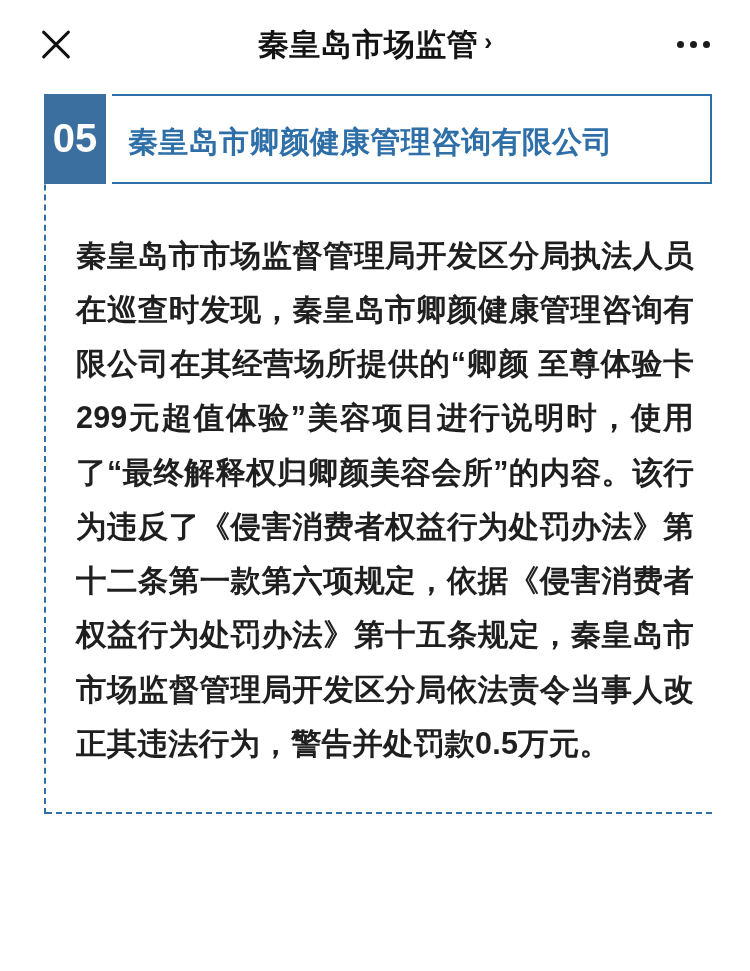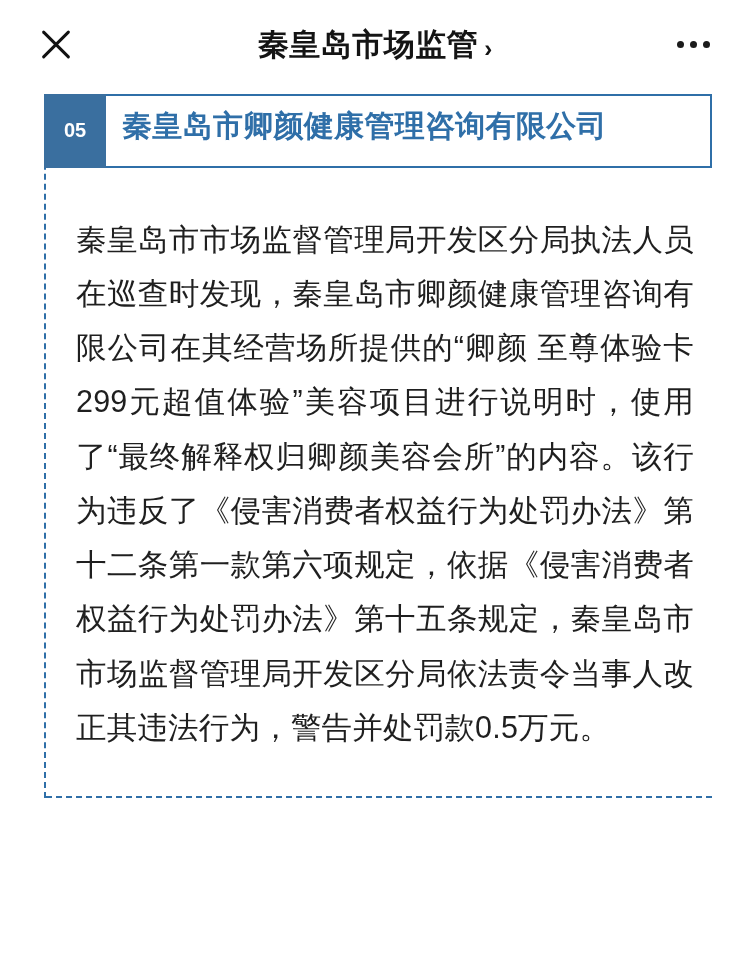--- a/index.html
+++ b/index.html
@@ -53,21 +53,21 @@
     right: 0;
     top: 0;
     height: 88px;
     display: flex;
     align-items: center;
     justify-content: center;
     pointer-events: none;
   }
   .title-inner {
     display: flex;
-    align-items: flex-end;
+    align-items: flex-start;
     gap: 6px;
     pointer-events: auto;
   }
   .title-text {
     font-size: 31px;
     font-weight: bold;
     color: #141414;
     letter-spacing: 0.5px;
     line-height: 1;
   }
@@ -112,45 +112,47 @@
 
   .head-row {
     display: flex;
     align-items: stretch;
   }
   .num-box {
     flex: 0 0 auto;
     width: 62px;
     background: #3a6f9f;
     color: #ffffff;
-    font-size: 20px;
+    font-size: 40px;
     font-weight: bold;
     display: flex;
     align-items: center;
     justify-content: center;
     margin-left: -2px;
   }
   .head-title {
     flex: 1 1 auto;
     border: 2px solid #2f6fa8;
     border-left: none;
     box-sizing: border-box;
-    padding: 8px 14px 18px 16px;
+    padding: 24px 14px 18px 16px;
+    margin-left: 6px;
   }
   .head-title .line {
     color: #2f6fa8;
     font-size: 30px;
     font-weight: bold;
     line-height: 1.45;
     letter-spacing: 0.3px;
   }
 
   .body-wrap {
     border-bottom: 2px dashed #2f6fa8;
     padding: 44px 18px 42px 30px;
+    font-weight: bold;
   }
   .body-text {
     font-size: 30.5px;
     line-height: 1.78;
     color: #1f1f1f;
     text-align: justify;
     text-justify: inter-ideograph;
     letter-spacing: 0.2px;
     margin: 0;
   }

